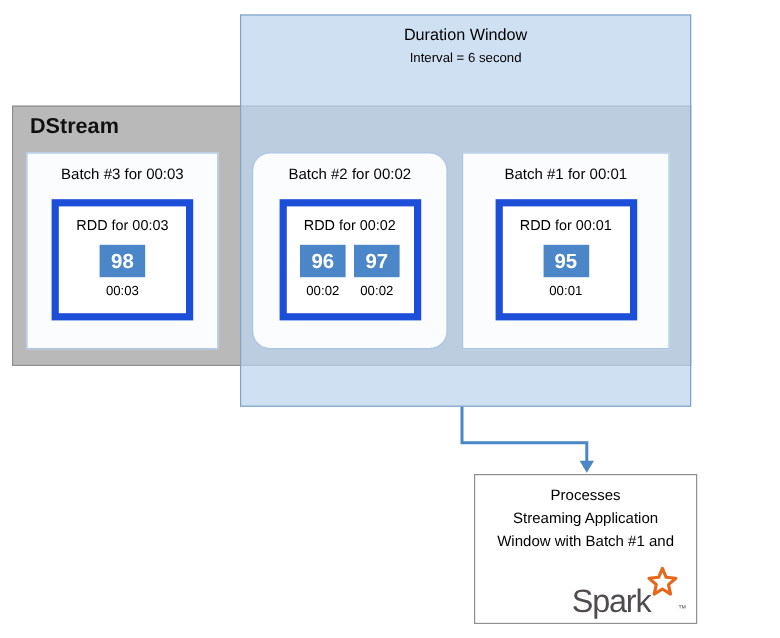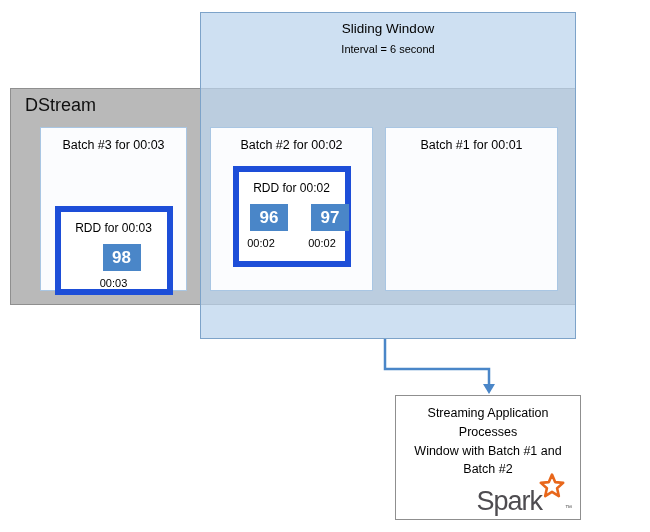--- a/index.html
+++ b/index.html
@@ -2,44 +2,44 @@
 <html><head>
 <meta charset="utf-8">
 <style>
   * { margin:0; padding:0; box-sizing:border-box; }
   html,body { background:#ffffff; font-family:"Liberation Sans", sans-serif; color:#000; }
   .canvas { position:relative; width:650px; height:532px; background:#ffffff; overflow:hidden; }
 
   
   .dstream { position:absolute; left:10px; top:88px; width:566px; height:217px;
              background:#b9b9b9; border:1px solid #8f8f8f; z-index:1; }
-  .dstream-label { position:absolute; left:14px; top:6px; font-size:18px; font-weight:normal; color:#101010; }
+  .dstream-label { position:absolute; left:14px; top:6px; font-size:18px; font-weight:bold; color:#101010; }
 
   
   .sliding-window { position:absolute; left:200px; top:12px; width:376px; height:327px;
                     background:rgba(187,212,237,0.72); border:1px solid #7da3c9;
                     text-align:center; padding-top:8px; z-index:2; }
   .sw-title { font-size:13.5px; margin-bottom:7px; }
   .sw-sub { font-size:11px; margin-bottom:4px; }
 
   
   .batch { position:absolute; top:127px; height:164px; background:#fbfcfe;
            border:1px solid #a9c6e3; display:flex; flex-direction:column; align-items:center; z-index:3; }
-  .batch-3 { left:40px;  width:147px;gap:40px; }
-  .batch-2 { left:210px; width:163px; }
+  .batch-3 { left:22px;  width:160px; }
+  .batch-2 { left:210px; width:163px;border-radius:15px; }
   .batch-1 { left:385px; width:173px; }
   .batch-title { margin-top:10px; font-size:12.5px; }
 
   .rdd { margin-top:14px; width:118px; height:101px; background:#ffffff;
          border:6px solid #1d4ed8; display:flex; flex-direction:column; align-items:center; }
   .rdd-title { margin-top:9px; font-size:12px; }
   .cells { display:flex; gap:7px; margin-top:9px; }
   .cell-group { display:flex; flex-direction:column; align-items:center; }
   .cell { width:38px; height:27px; background:#4a86c8; color:#ffffff; font-size:17px; font-weight:bold;
-          display:flex; align-items:center; justify-content:center;margin-left:16px; }
+          display:flex; align-items:center; justify-content:center; }
   .cell-time { margin-top:6px; font-size:11px; }
 
   
   .arrow-svg { position:absolute; left:0; top:0; width:650px; height:532px; pointer-events:none; z-index:4; }
 
   
   .process-box { position:absolute; left:395px; top:395px; width:186px; height:125px;
                  background:#ffffff; border:1px solid #8f8f8f; z-index:3; }
   .process-lines { margin-top:8px; text-align:center; font-size:12.5px; line-height:1.5; }
   .spark-logo { position:absolute; right:8px; bottom:4px; display:flex; align-items:flex-end; }
@@ -50,21 +50,21 @@
 </head>
 <body>
 
 <div class="canvas">
 
   <div class="dstream">
     <div class="dstream-label">DStream</div>
   </div>
 
   <div class="sliding-window">
-    <div class="sw-title">Sliding Window</div>
+    <div class="sw-title">Duration Window</div>
     <div class="sw-sub">Interval = 6 second</div>
   </div>
 
   <div class="batch batch-3">
     <div class="batch-title">Batch #3 for 00:03</div>
     <div class="rdd">
       <div class="rdd-title">RDD for 00:03</div>
       <div class="cells">
         <div class="cell-group">
           <div class="cell">98</div>
@@ -86,33 +86,41 @@
         <div class="cell-group">
           <div class="cell">97</div>
           <div class="cell-time">00:02</div>
         </div>
       </div>
     </div>
   </div>
 
   <div class="batch batch-1">
     <div class="batch-title">Batch #1 for 00:01</div>
+    <div class="rdd">
+      <div class="rdd-title">RDD for 00:01</div>
+      <div class="cells">
+        <div class="cell-group">
+          <div class="cell">95</div>
+          <div class="cell-time">00:01</div>
+        </div>
+      </div>
+    </div>
   </div>
 
   <svg class="arrow-svg" viewBox="0 0 650 532" xmlns="http://www.w3.org/2000/svg">
     <path d="M 385 339 L 385 369 L 489 369 L 489 385" fill="none" stroke="#4a86c8" stroke-width="2.5"></path>
     <polygon points="483,384 495,384 489,394" fill="#4a86c8"></polygon>
   </svg>
 
   <div class="process-box">
     <div class="process-lines">
+      <div>Processes</div>
       <div>Streaming Application</div>
-      <div>Processes</div>
       <div>Window with Batch #1 and</div>
-      <div>Batch #2</div>
     </div>
     <div class="spark-logo">
       <span class="spark-text">Spark</span>
       <span class="spark-star">
         <svg width="26" height="26" viewBox="0 0 24 24" xmlns="http://www.w3.org/2000/svg">
           <polygon points="12,1.5 14.9,8.4 22.3,9.1 16.7,14 18.3,21.3 12,17.4 5.7,21.3 7.3,14 1.7,9.1 9.1,8.4" fill="none" stroke="#e8671b" stroke-width="2.4" stroke-linejoin="round"></polygon>
         </svg>
       </span>
       <span class="tm">™</span>
     </div>

